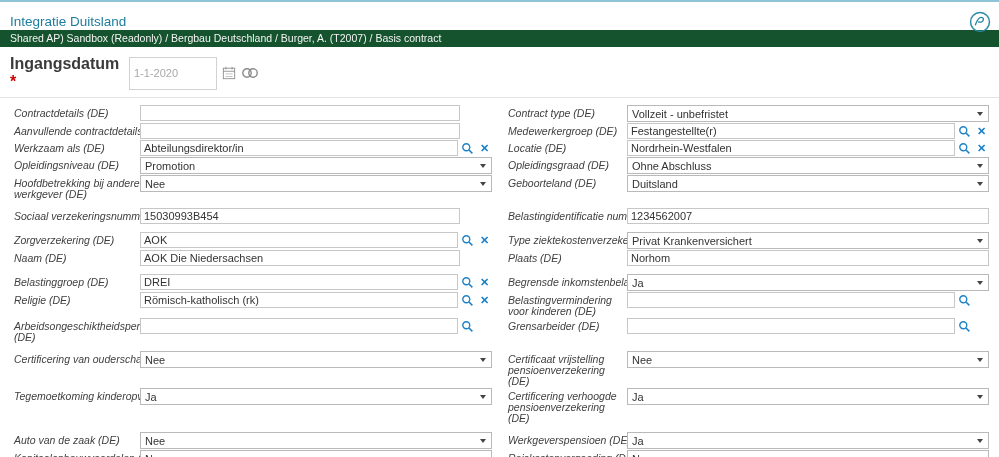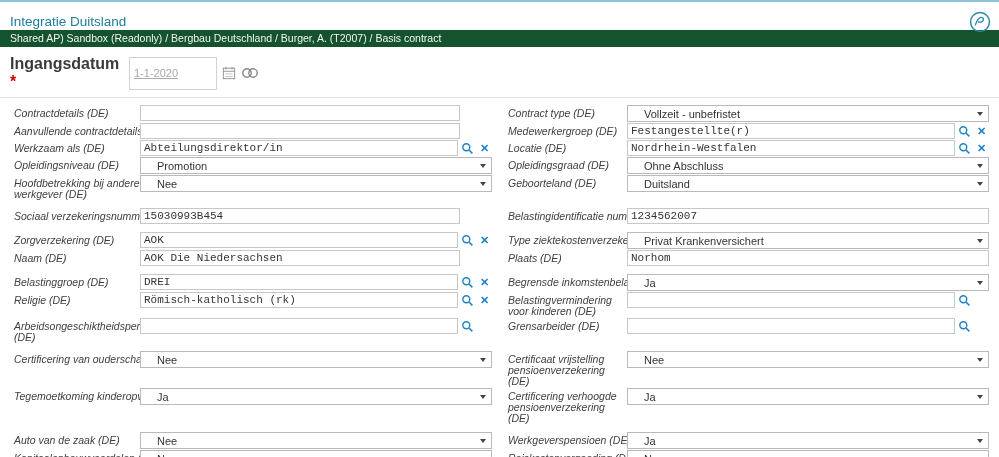--- a/index.html
+++ b/index.html
@@ -11,51 +11,51 @@
   .ttl { color: #1d7d9c; font-size: 13.5px; }
   .logo svg { display:block; width: 22px; height: 22px; }
 
   .crumb { height: 17px; line-height: 17px; background: #14532d; color: #f4f4f4;
            padding: 0 10px; font-size: 10.5px; white-space: nowrap; overflow: hidden; }
 
   .datebar { display: flex; align-items: center; padding: 8px 10px 6px 10px; }
   .dlabel { width: 119px; font-weight: bold; font-size: 16px; color: #3a3a3a; }
   .req { color: #c00; }
   .date-in { width: 88px; height: 33px; border: 1px solid #d2d2d2; color: #a8a8a8;
-             font-family: inherit; font-size: 11px; padding: 0 4px; background: #fff; text-decoration: underline; }
+             font-family: inherit; font-size: 11px; padding: 0 4px; background: #fff; }
   .dic { margin-left: 5px; display: flex; align-items: center; cursor: pointer; }
   .dic svg { display: block; }
 
   .divider { border: 0; border-top: 1px solid #e2e2e2; margin: 0 0 7px 0; }
 
   .form { padding: 0 10px 0 14px; }
   .row { display: flex; align-items: flex-start; margin-bottom: 1px; }
   .row.g { margin-top: 8px; }
   .lbl { font-size: 10.5px; line-height: 11px; color: #404040; padding-top: 3px;
          white-space: nowrap; overflow: visible; font-style: italic; }
   .lbl.wrap { white-space: normal; }
   .ll { width: 126px; flex: none; }
   .lr { width: 119px; flex: none; margin-left: 16px; }
   .fld { display: flex; align-items: center; flex: none; }
   .fl { width: 352px; }
   .fr { flex: 1; min-width: 0; }
 
   .ti { flex: 1; min-width: 0; height: 16px; border: 1px solid #c7c7c7; background: #fff;
-        font-family: Liberation Mono, monospace; font-size: 11px; color: #333; padding: 0 3px; }
+        font-family: Liberation Sans, sans-serif; font-size: 11px; color: #333; padding: 0 3px; }
   .ti:disabled { color: #a8a8a8; border-color: #d2d2d2; background: #fff; }
   .pad { margin-right: 32px; }
 
   .ic { flex: none; width: 15px; height: 15px; display: flex; align-items: center;
         justify-content: center; margin-left: 2px; cursor: pointer; }
   .ic svg { display: block; }
   .clr { color: #1e82c8; font-weight: bold; font-size: 11px; line-height: 1; }
   .sp { flex: none; width: 15px; margin-left: 2px; }
 
   .sel { flex: 1; min-width: 0; height: 17px; border: 1px solid #b9b9b9; background: #fff;
-         display: flex; align-items: center; padding: 0 2px 0 16px; cursor: default; }
+         display: flex; align-items: center; padding: 0 2px 0 4px; cursor: default; }
   .selv { flex: 1; min-width: 0; font-size: 11px; color: #333; white-space: nowrap; overflow: hidden; }
   .arr { flex: none; width: 0; height: 0; border-left: 3.5px solid transparent;
          border-right: 3.5px solid transparent; border-top: 4px solid #444; margin: 0 3px 0 2px; }
   .sel.dis { background: #efefef; border-color: #cfcfcf; }
   .sel.dis .selv { color: #9b9b9b; }
 </style>
 </head>
 <body>
 
 <div class="hdr">

